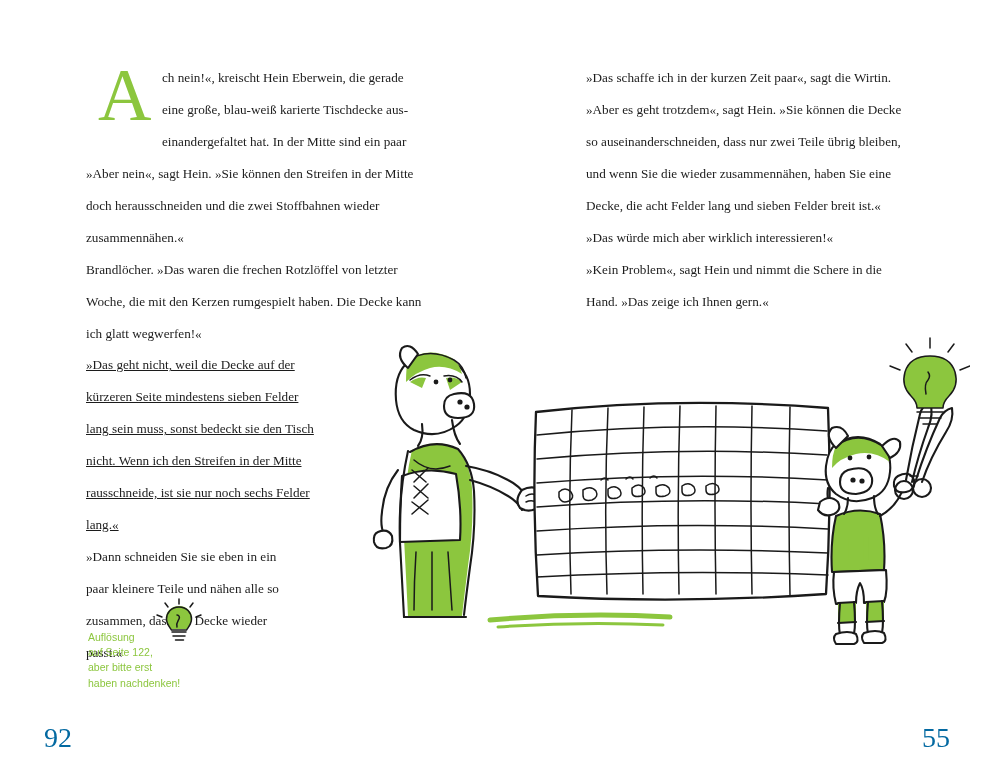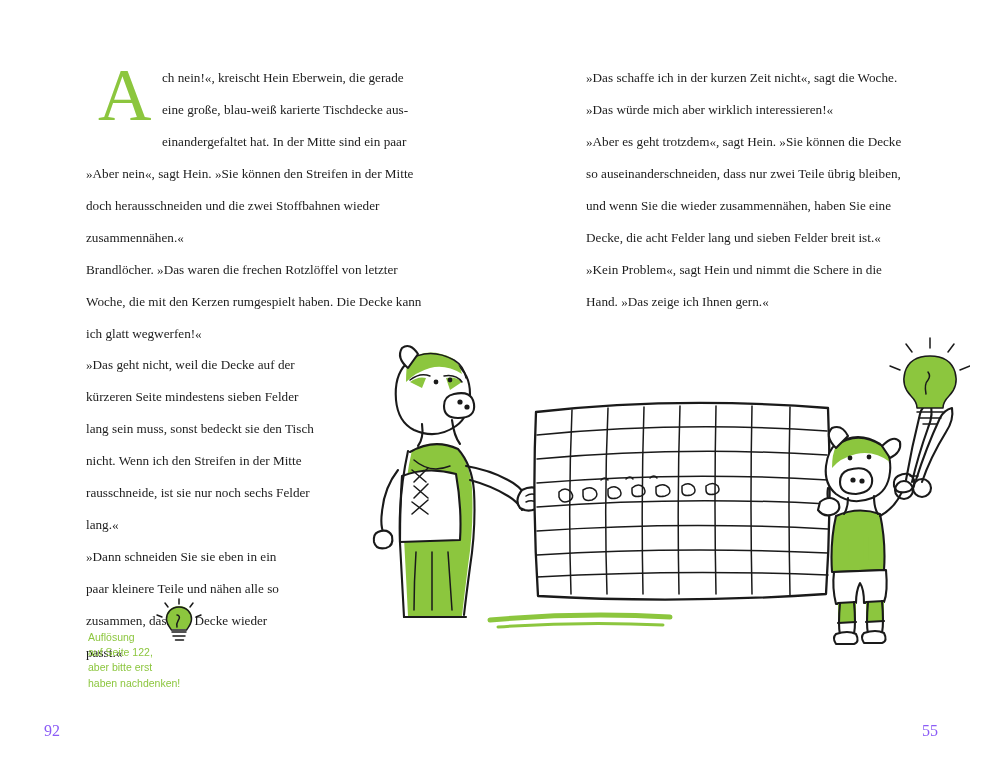--- a/index.html
+++ b/index.html
@@ -52,28 +52,28 @@
     font-family: "Liberation Serif", serif;
     font-size: 74px;
     line-height: 0.8;
     color: #8cc63e;
     font-weight: 400;
   }
   .para-indent-1 { text-indent: 0; padding-left: 76px; }
   .para-indent-2 { text-indent: 0; padding-left: 76px; }
   .para-indent-3 { text-indent: 0; padding-left: 76px; }
 
-  .wrap-narrow { width: 230px; }
+  .wrap-narrow { width: 230px; text-decoration: underline; }
   .wrap-narrow-2 { width: 214px; }
 
   
   .folio {
     position: absolute;
-    font-size: 16px;
-    color: #8b5cf6;
+    font-size: 28px;
+    color: #0369a1;
     font-family: "Liberation Serif", serif;
   }
   .folio-left { left: 44px; top: 722px; }
   .folio-right { left: 922px; top: 722px; }
 
   
   .solution {
     position: absolute;
     left: 88px;
     top: 630px;
@@ -119,23 +119,23 @@
       <p class="para-indent-2">eine große, blau-weiß karierte Tischdecke aus-</p>
       <p class="para-indent-3">einandergefaltet hat. In der Mitte sind ein paar</p>
     </div>
     <p>»Aber nein«, sagt Hein. »Sie können den Streifen in der Mitte doch herausschneiden und die zwei Stoffbahnen wieder zusammennähen.«</p>
     <p>Brandlöcher. »Das waren die frechen Rotzlöffel von letzter Woche, die mit den Kerzen rumgespielt haben. Die Decke kann ich glatt wegwerfen!«</p>
     <p class="wrap-narrow">»Das geht nicht, weil die Decke auf der kürzeren Seite mindestens sieben Felder lang sein muss, sonst bedeckt sie den Tisch nicht. Wenn ich den Streifen in der Mitte rausschneide, ist sie nur noch sechs Felder lang.«</p>
     <p class="wrap-narrow-2">»Dann schneiden Sie sie eben in ein paar kleinere Teile und nähen alle so zusammen, dass die Decke wieder passt.«</p>
   </div>
 
   <div class="col col-right">
-    <p>»Das schaffe ich in der kurzen Zeit nicht«, sagt die Woche.</p>
+    <p>»Das schaffe ich in der kurzen Zeit paar«, sagt die Wirtin.</p>
+    <p>»Aber es geht trotzdem«, sagt Hein. »Sie können die Decke so auseinanderschneiden, dass nur zwei Teile übrig bleiben, und wenn Sie die wieder zusammennähen, haben Sie eine Decke, die acht Felder lang und sieben Felder breit ist.«</p>
     <p>»Das würde mich aber wirklich interessieren!«</p>
-    <p>»Aber es geht trotzdem«, sagt Hein. »Sie können die Decke so auseinanderschneiden, dass nur zwei Teile übrig bleiben, und wenn Sie die wieder zusammennähen, haben Sie eine Decke, die acht Felder lang und sieben Felder breit ist.«</p>
     <p>»Kein Problem«, sagt Hein und nimmt die Schere in die Hand. »Das zeige ich Ihnen gern.«</p>
   </div>
 
   <div class="solution-bulb">
     <svg viewBox="0 0 58 58" width="58" height="58" aria-hidden="true">
       <g class="gl">
         <path d="M29 10 c-8 0 -13 6 -13 12 c0 5 3 8 5 11 h16 c2 -3 5 -6 5 -11 c0 -6 -5 -12 -13 -12 z"></path>
       </g>
       <path class="ln-thin" d="M29 11 c-8 0 -12.5 6 -12.5 12 c0 5 3 8 5 11 h15 c2 -3 5 -6 5 -11 c0 -6 -4.5 -12 -12.5 -12 z"></path>
       <path class="ln-thin" d="M22 36 h14 M23 40 h12 M25.5 44 h8"></path>

